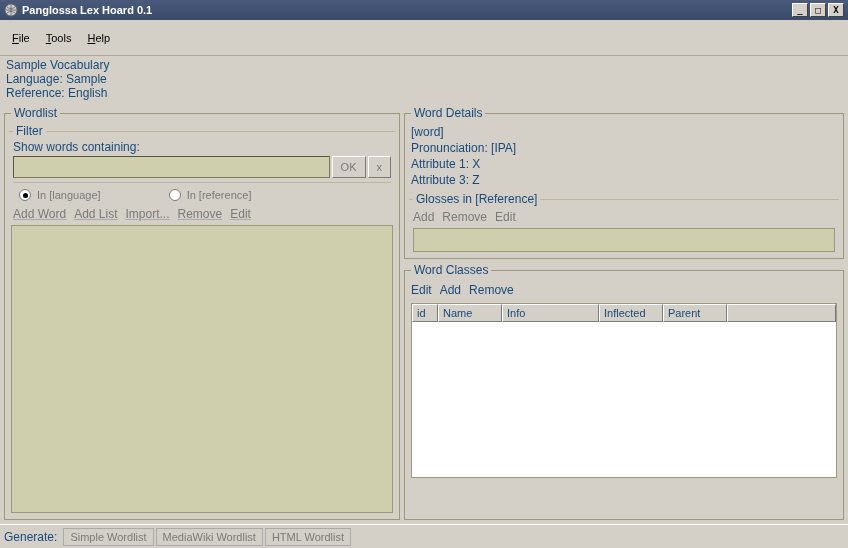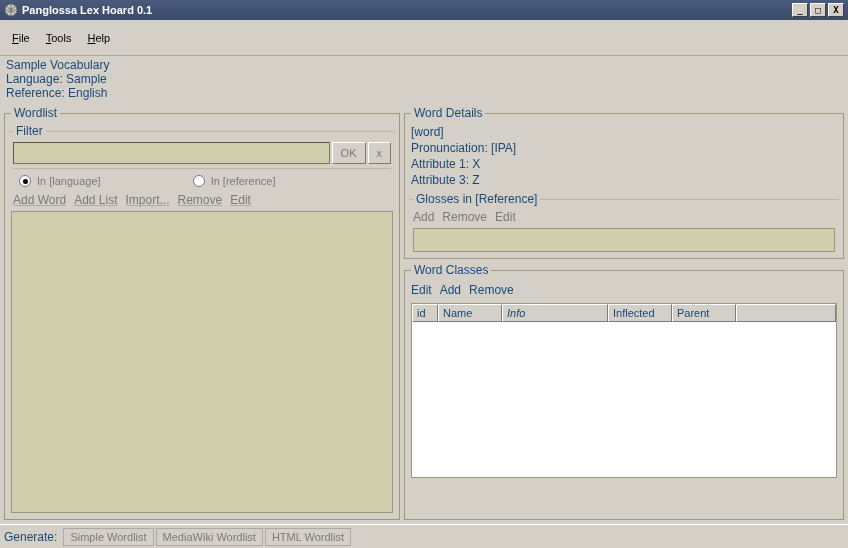--- a/index.html
+++ b/index.html
@@ -16,39 +16,39 @@
 .main-area { flex: 1; display: flex; gap: 4px; padding: 4px; background: #d4d0c8; overflow: hidden; }
 .col { display: flex; flex-direction: column; gap: 4px; }
 .col-left { width: 396px; }
 .col-right { flex: 1; }
 fieldset { border: 1px solid #9a9a7a; padding: 4px 6px 6px 6px; position: relative; }
 fieldset > legend { color: #1a4a7a; font-size: 12px; padding: 0 3px; }
 .filter-input-row { display: flex; gap: 2px; margin-top: 2px; }
 .text-input { flex: 1; height: 22px; background: #cfcfad; border: 1px solid #7a7a5a; border-top-color: #5a5a3a; border-left-color: #5a5a3a; padding: 2px 4px; color: #1a4a7a; }
 .btn { height: 22px; padding: 0 8px; background: #d4d0c8; border: 1px solid #fff; border-right-color: #7a7a7a; border-bottom-color: #7a7a7a; color: #7a7a7a; cursor: pointer; font-size: 11px; }
 .radio-grid { display: grid; grid-template-columns: 1fr 1fr; gap: 2px 8px; margin-top: 6px; padding: 4px 6px; border-top: 1px solid #bab899; }
-.radio-row2 { display: flex; gap: 92px; padding: 6px 6px 2px 6px; border-top: 1px solid #bab899; margin-top: 4px; }
+.radio-row2 { display: flex; gap: 68px; padding: 6px 6px 2px 6px; border-top: 1px solid #bab899; margin-top: 4px; }
 .radio-item { display: flex; align-items: center; gap: 6px; color: #7a7a7a; font-size: 11px; }
 .radio-dot { width: 12px; height: 12px; border-radius: 50%; background: #fff; border: 1px solid #7a7a7a; display: inline-flex; align-items: center; justify-content: center; }
 .radio-dot.checked::after { content: ""; width: 5px; height: 5px; background: #000; border-radius: 50%; }
 .toolbar { display: flex; gap: 8px; padding: 4px 2px; color: #7a7a7a; font-size: 12px; }
 .toolbar span { text-decoration: underline; text-decoration-color: #aaa; cursor: pointer; }
 .list-area { flex: 1; background: #cfcfad; border: 1px solid #9a9a7a; min-height: 100px; }
 .detail-line { color: #1a4a7a; font-size: 12px; padding: 1px 0; }
 .glosses-toolbar { display: flex; gap: 8px; color: #7a7a7a; font-size: 12px; padding: 2px 0 4px 0; }
 .glosses-toolbar span { cursor: pointer; }
 .glosses-box { height: 24px; background: #cfcfad; border: 1px solid #9a9a7a; }
 .wc-toolbar { display: flex; gap: 8px; color: #1a4a7a; font-size: 12px; padding: 2px 0 6px 0; }
 .wc-toolbar span { cursor: pointer; }
 .table-wrap { border: 1px solid #9a9a7a; background: #fff; height: 175px; }
 .thead { display: flex; background: #d4d0c8; }
 .th { border: 1px solid #fff; border-right-color: #7a7a7a; border-bottom-color: #7a7a7a; padding: 2px 4px; font-size: 11px; color: #1a4a7a; }
 .th-id { width: 26px; }
 .th-name { width: 64px; }
-.th-info { width: 106px; font-style: italic; }
+.th-info { width: 97px; }
 .th-infl { width: 64px; }
 .th-parent { width: 64px; }
 .bottom-bar { background: #d4d0c8; height: 24px; display: flex; align-items: center; padding: 0 4px; border-top: 1px solid #fff; gap: 2px; }
 .gen-label { color: #1a4a7a; font-size: 12px; margin-right: 4px; }
 .gen-btn { padding: 2px 6px; background: #d4d0c8; border: 1px solid #aaa; color: #7a7a7a; font-size: 11px; cursor: pointer; }
 .label-dim { color: #1a4a7a; font-size: 12px; }
 .wordlist-fs { flex: 1; display: flex; flex-direction: column; }
 .wd-fs { padding-bottom: 6px; }
 </style>
 </head>
@@ -78,20 +78,21 @@
   <div>Language: Sample</div>
   <div>Reference: English</div>
 </div>
 
 <div class="main-area">
   <div class="col col-left">
     <fieldset class="wordlist-fs">
       <legend>Wordlist</legend>
       <fieldset style="border:none;border-top:1px solid #bab899;margin:0 -2px;padding:2px 4px 0 4px;">
         <legend>Filter</legend>
+        <div class="label-dim">Show words containing:</div>
         <div class="filter-input-row">
           <input class="text-input" style="">
           <button class="btn">OK</button>
           <button class="btn">x</button>
         </div>
         <div class="radio-row2">
           <label class="radio-item">
               <span class="radio-dot checked"></span>
               <span>In [language]</span>
             </label>

